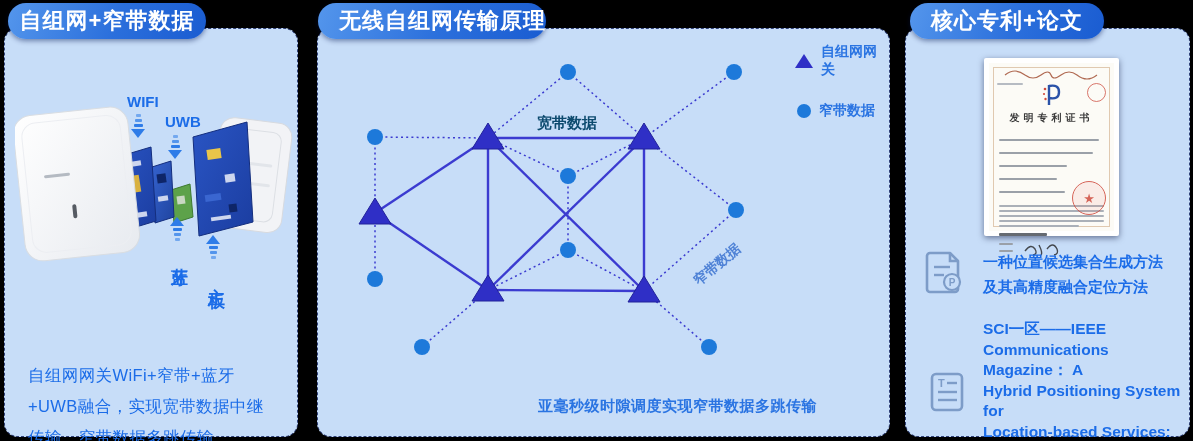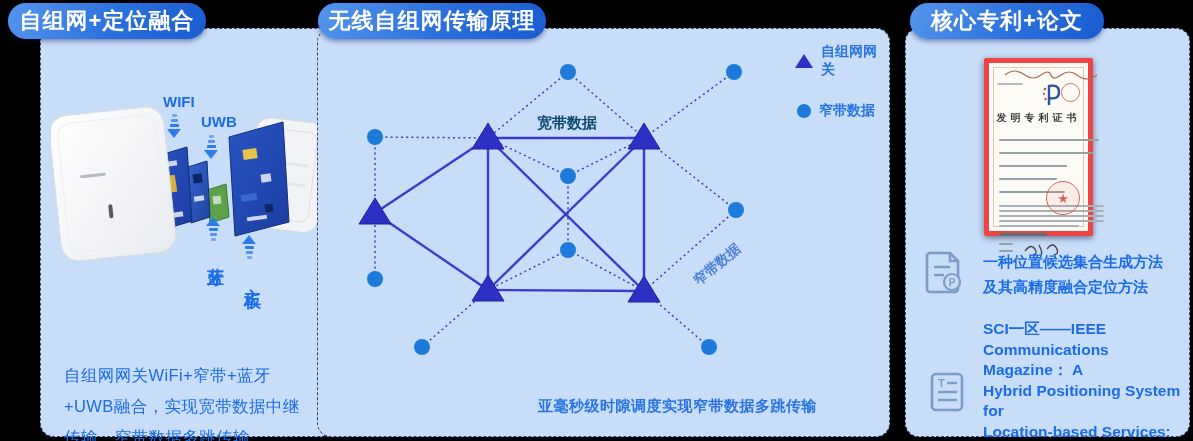--- a/index.html
+++ b/index.html
@@ -8,34 +8,34 @@
     font-family:"Liberation Sans","DejaVu Sans",sans-serif;
     -webkit-font-smoothing:antialiased;
   }
   .panel{
     position:absolute;top:28px;height:409px;
     background:#c7ddf8;
     border:1px dashed #31427a;
     border-radius:14px;
     box-sizing:border-box;
   }
-  #panel-fusion{left:4px;width:294px;margin-left:36px;}
+  #panel-fusion{left:4px;width:294px;}
   #panel-transmission{left:317px;width:573px;}
   #panel-patents{left:905px;width:285px;}
 
   .pill{
     position:absolute;top:3px;height:36px;z-index:5;
     background:linear-gradient(110deg,#5496ec 0%,#2b6fdc 55%,#1a5cd1 100%);
     border-radius:19px;
     display:flex;align-items:center;justify-content:center;
     color:#fff;font-size:22px;font-weight:bold;letter-spacing:1px;
     box-shadow:0 2px 5px rgba(0,20,80,.45);
   }
   #pill-fusion{left:8px;width:198px;}
-  #pill-transmission{left:318px;width:228px;}
+  #pill-transmission{left:318px;width:228px;justify-content:flex-end;}
   #pill-patents{left:910px;width:194px;}
 
   .preline{white-space:pre-line;}
 
   
   .hw-label{position:absolute;color:#1b6ce8;font-weight:bold;font-size:15px;}
   .hw-label.vert{writing-mode:vertical-lr;text-orientation:upright;font-size:17px;letter-spacing:3px;}
   .sig-arrow{position:absolute;display:flex;flex-direction:column;align-items:center;gap:2px;}
   .sig-arrow i{display:block;background:#2e7ce8;border-radius:1px;width:9px;height:3px;}
   .sig-arrow.down i:nth-child(1){width:5px;opacity:.55;}
@@ -56,22 +56,22 @@
   .net-label.narrow{color:#4f82d6;font-size:14px;transform:rotate(-40deg);transform-origin:left center;font-weight:600;}
   .caption{position:absolute;top:368px;color:#2a74e2;font-weight:bold;font-size:15px;letter-spacing:.5px;}
   .legend{position:absolute;left:477px;top:14px;display:flex;flex-direction:column;gap:23px;}
   .legend-row{display:flex;align-items:center;gap:8px;}
   .legend-tri{width:0;height:0;border-left:9px solid transparent;border-right:9px solid transparent;border-bottom:14px solid #2f2fc6;}
   .legend-dot{width:14px;height:14px;border-radius:50%;background:#1d79da;margin-left:2px;}
   .legend-row span{color:#2a74e2;font-size:14px;font-weight:bold;}
 
   
   .certificate{
-    position:absolute;left:78px;top:29px;width:109px;height:178px;
-    background:#ef4444;border-radius:2px;box-shadow:0 2px 6px rgba(0,10,50,.5);
+    position:absolute;left:78px;top:29px;width:135px;height:178px;
+    background:#ffffff;border-radius:2px;box-shadow:0 2px 6px rgba(0,10,50,.5);
   }
   .cert-paper{position:absolute;left:5px;top:5px;right:5px;bottom:5px;background:#fcfbf6;}
   .cert-inner{position:absolute;left:4px;top:4px;right:4px;bottom:4px;border:1px solid #e0c9b0;}
   .cert-el{position:absolute;}
   .cert-line{position:absolute;background:#9aa0a8;height:2px;border-radius:1px;}
   .cert-title{position:absolute;left:0;right:0;top:48px;text-align:center;color:#3a3a3a;
     font-family:"Liberation Serif","DejaVu Serif",serif;font-size:10px;font-weight:bold;letter-spacing:4px;}
   .cert-seal-sm{position:absolute;right:8px;top:20px;width:17px;height:17px;border:1.5px solid #d05548;border-radius:50%;opacity:.8;}
   .cert-seal{position:absolute;right:8px;bottom:16px;width:32px;height:32px;border:1.5px solid #cf4b3e;border-radius:50%;
     display:flex;align-items:center;justify-content:center;color:#cf4b3e;font-size:13px;opacity:.85;background:rgba(231,110,96,.12);}
@@ -299,20 +299,20 @@
     <line x1="9" y1="29" x2="28" y2="29" stroke="#7d9cc8" stroke-width="2.4"></line>
   </svg>
   <div class="paper-item-text preline" style="left:77px;top:290px;width:205px;font-size:15.5px;line-height:20.5px;font-weight:600;">SCI一区——IEEE
 Communications Magazine： A
 Hybrid Positioning System for
 Location-based Services:
 Desgin and Implementation</div>
 </div>
 
 <div class="pill" id="pill-fusion">
-  <span>自组网+定位融合</span>
+  <span>自组网+窄带数据</span>
 </div>
 <div class="pill" id="pill-transmission">
   <span>无线自组网传输原理</span>
 </div>
 <div class="pill" id="pill-patents">
   <span>核心专利+论文</span>
 </div>
 
 </body></html>

